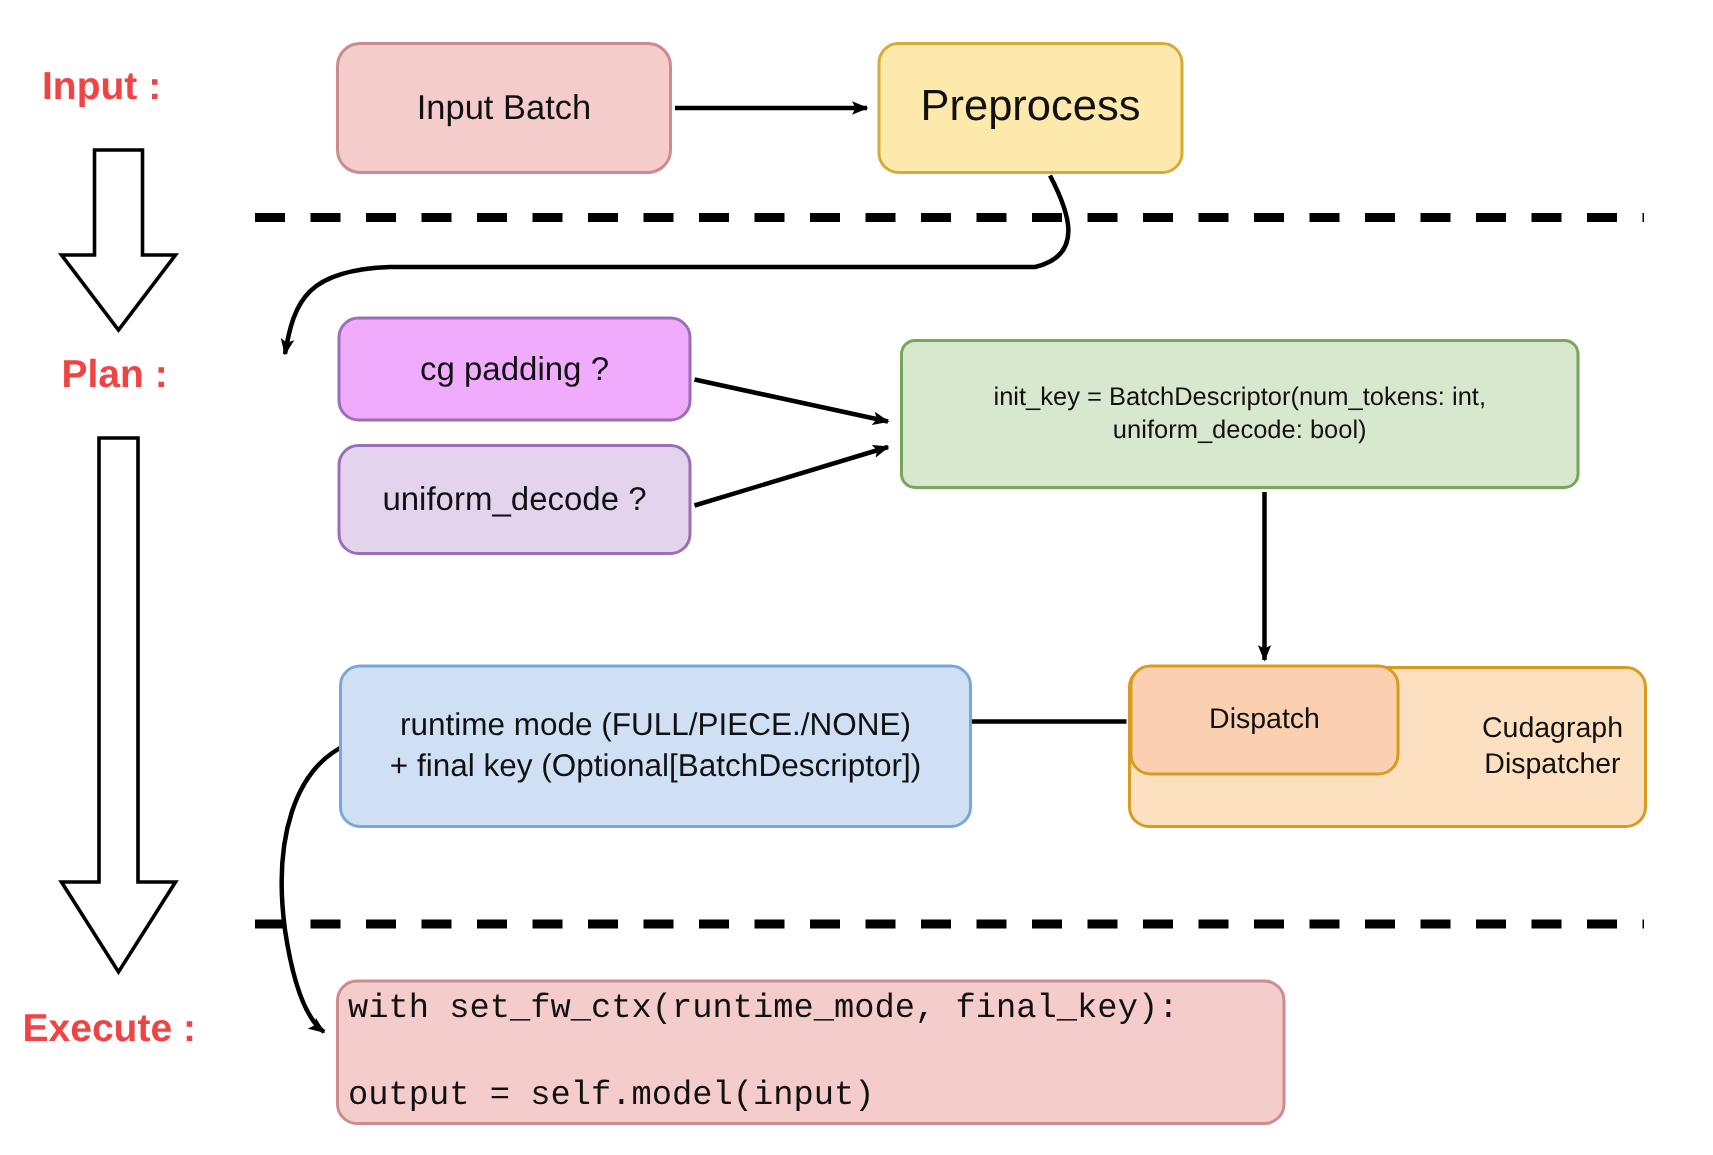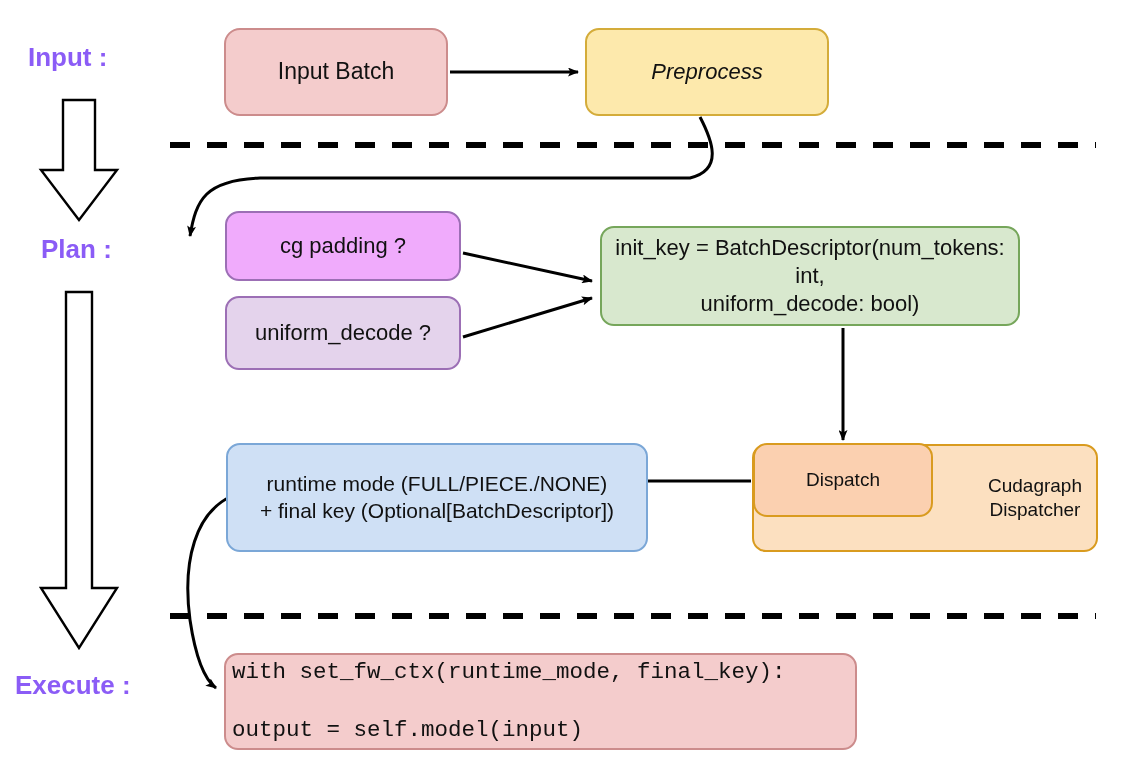--- a/index.html
+++ b/index.html
@@ -34,45 +34,45 @@
     border-width: 2px;
     border-radius: 14px;
     color: #111111;
     line-height: 1.28;
     white-space: pre-line;
   }
   .stage-label {
     position: absolute;
     font-weight: bold;
     font-size: 26px;
-    color: #8b5cf6;
+    color: #ef4444;
     letter-spacing: 0px;
     white-space: nowrap;
   }
   .code {
     font-family: "Liberation Mono", "DejaVu Sans Mono", monospace;
     font-size: 22.5px;
     letter-spacing: 0px;
     justify-content: flex-start;
     text-align: left;
     padding-left: 6px;
   }
   .code span { display: block; }
 
   
   #node-input-batch   { left:224px; top:28px;  width:224px; height:88px;
                         background:#f4cccc; border-color:#cc8c8c; font-size:23px;border-radius:16px; }
-  #node-preprocess    { left:585px; top:28px;  width:244px; height:88px;
-                        background:#fde9ac; border-color:#d4ac3a; font-size:22px;font-style:italic; }
+  #node-preprocess    { left:585px; top:28px;  width:204px; height:88px;
+                        background:#fde9ac; border-color:#d4ac3a; font-size:29px; }
   #node-cg-padding    { left:225px; top:211px; width:236px; height:70px;
                         background:#f0abfc; border-color:#9c6fb5; font-size:22px; }
   #node-uniform-dec   { left:225px; top:296px; width:236px; height:74px;
                         background:#e4d3ec; border-color:#9c6fb5; font-size:22px; }
-  #node-init-key      { left:600px; top:226px; width:420px; height:100px;
-                        background:#d8e8ce; border-color:#76a65b; font-size:22px; }
+  #node-init-key      { left:600px; top:226px; width:453px; height:100px;
+                        background:#d8e8ce; border-color:#76a65b; font-size:17px;border-radius:10px; }
   #node-dispatcher    { left:752px; top:444px; width:346px; height:108px;
                         background:#fce0c0; border-color:#d99b1f; font-size:19px;
                         align-items:center; justify-content:flex-end; padding-right:14px; }
   #node-dispatch      { left:753px; top:443px; width:180px; height:74px;
                         background:#fbd0b0; border-color:#d99b1f; font-size:19px; }
   #node-runtime-mode  { left:226px; top:443px; width:422px; height:109px;
                         background:#cfe0f5; border-color:#7ba7d7; font-size:21px; }
   #node-exec-code     { left:224px; top:653px; width:633px; height:97px;
                         background:#f4cccc; border-color:#cc8c8c; }
 

